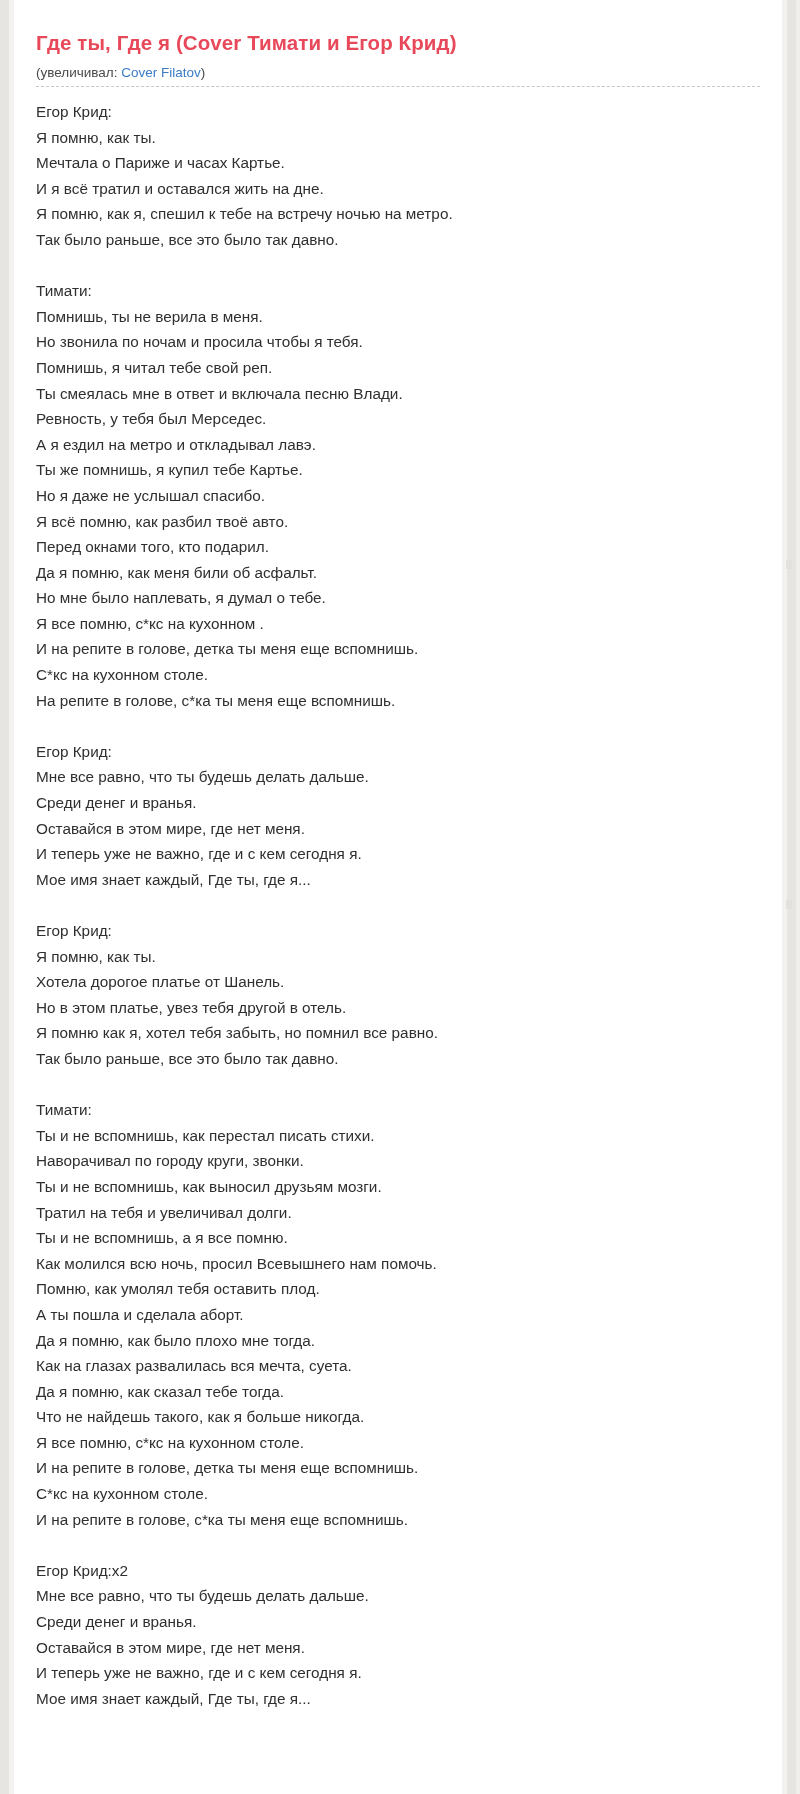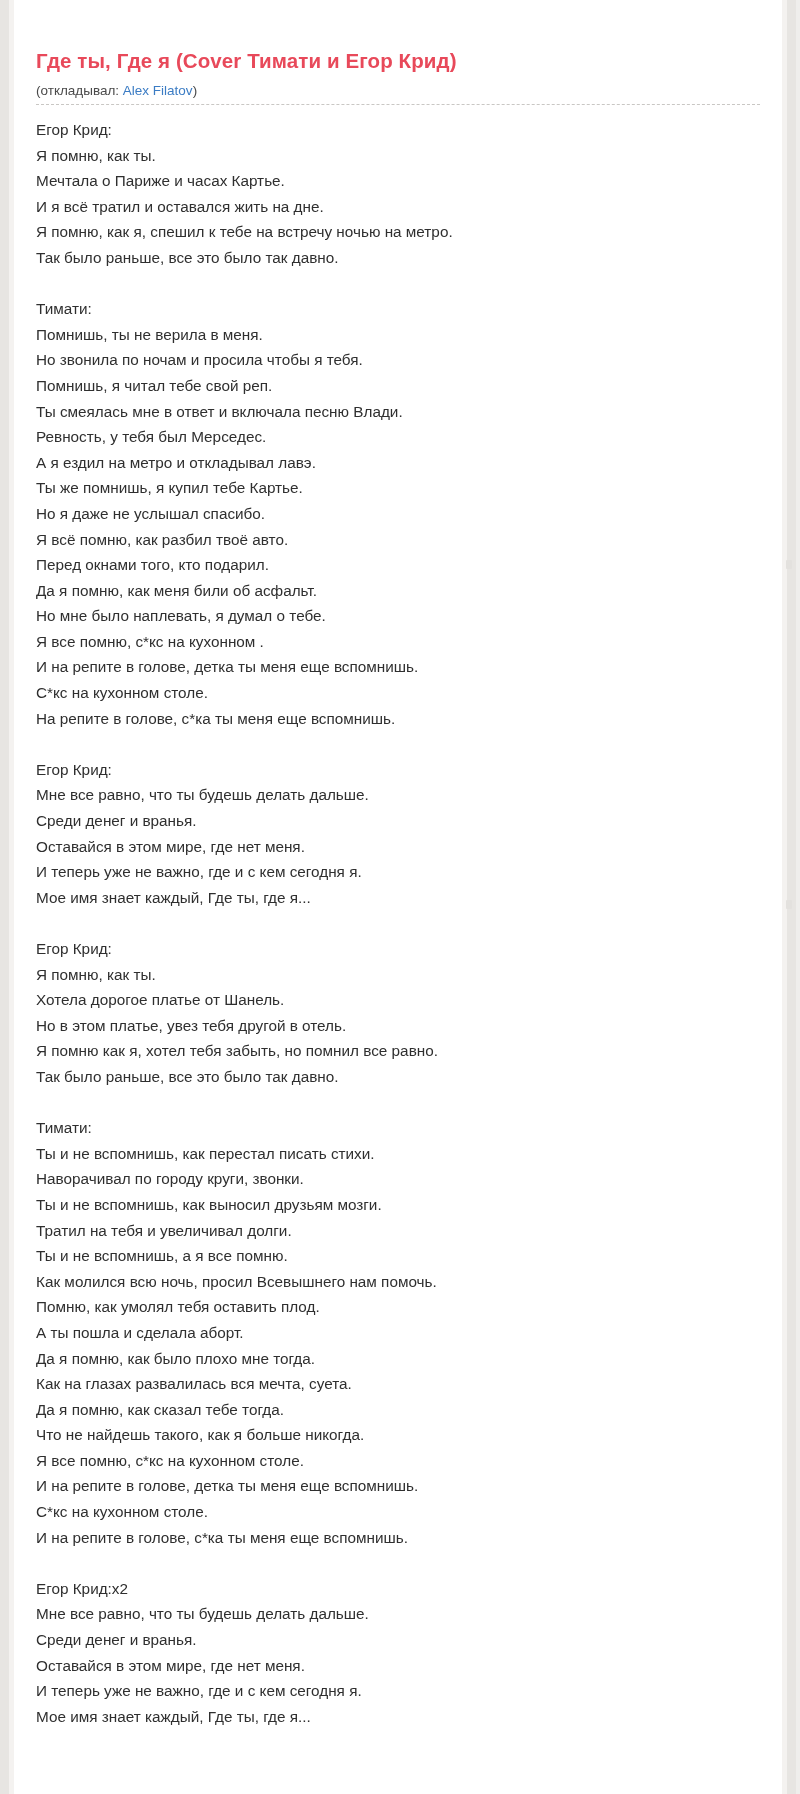--- a/index.html
+++ b/index.html
@@ -10,21 +10,21 @@
     width: 800px;
     min-height: 1794px;
     background: #efeeec;
     font-family: "Liberation Sans", sans-serif;
     -webkit-font-smoothing: antialiased;
   }
   .page {
     width: 796px;
     min-height: 1794px;
     box-sizing: border-box;
-    padding: 32px 22px 20px 22px;
+    padding: 14px 22px 20px 22px;
     background:
       linear-gradient(to right, #e7e5e2 0px, #e7e5e2 9px, #f4f2f0 9px, #f4f2f0 14px, transparent 14px),
       linear-gradient(to left, #e7e5e2 0px, #e7e5e2 9px, #f4f2f0 9px, #f4f2f0 14px, transparent 14px),
       #ffffff;
   }
   .sheet {
     background: #ffffff;
     padding: 16px 14px 10px 14px;
     box-sizing: border-box;
   }
@@ -72,22 +72,22 @@
 </style>
 </head>
 <body>
 
 <div class="page wrap">
   <div class="sheet">
 
     <h1 class="song-title">Где ты, Где я (Cover Тимати и Егор Крид)</h1>
 
     <p class="artist-line">
-      <span>(откладывал:</span>
-      <a class="artist-link" href="#">Alex Filatov</a><span>)</span>
+      <span>(увеличивал:</span>
+      <a class="artist-link" href="#">Cover Filatov</a><span>)</span>
     </p>
 
     <hr class="divider">
 
     <div class="lyrics">Егор Крид:
 Я помню, как ты.
 Мечтала о Париже и часах Картье.
 И я всё тратил и оставался жить на дне.
 Я помню, как я, спешил к тебе на встречу ночью на метро.
 Так было раньше, все это было так давно.

